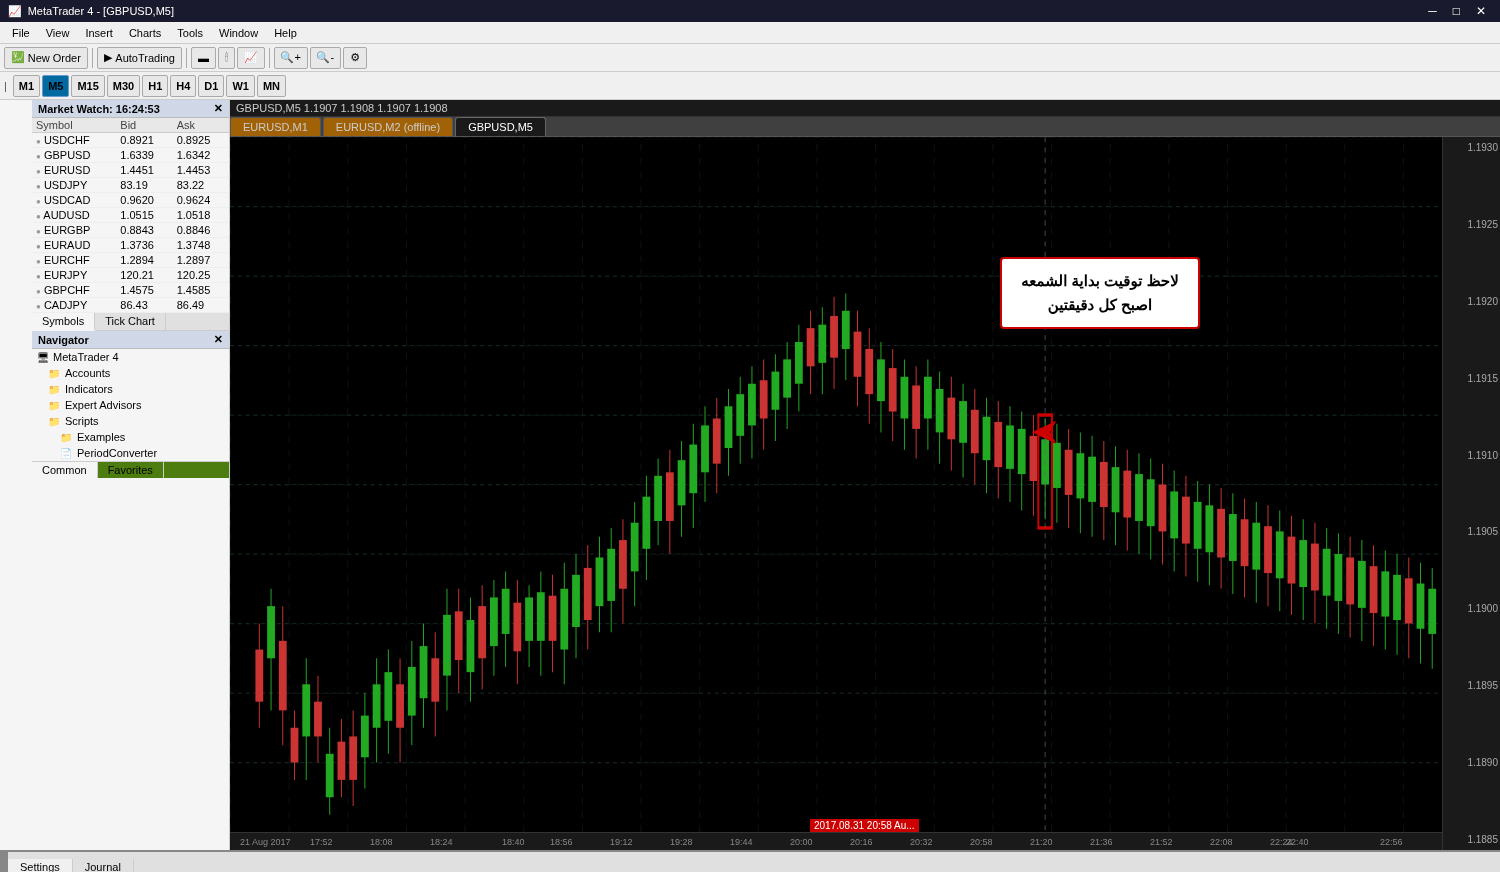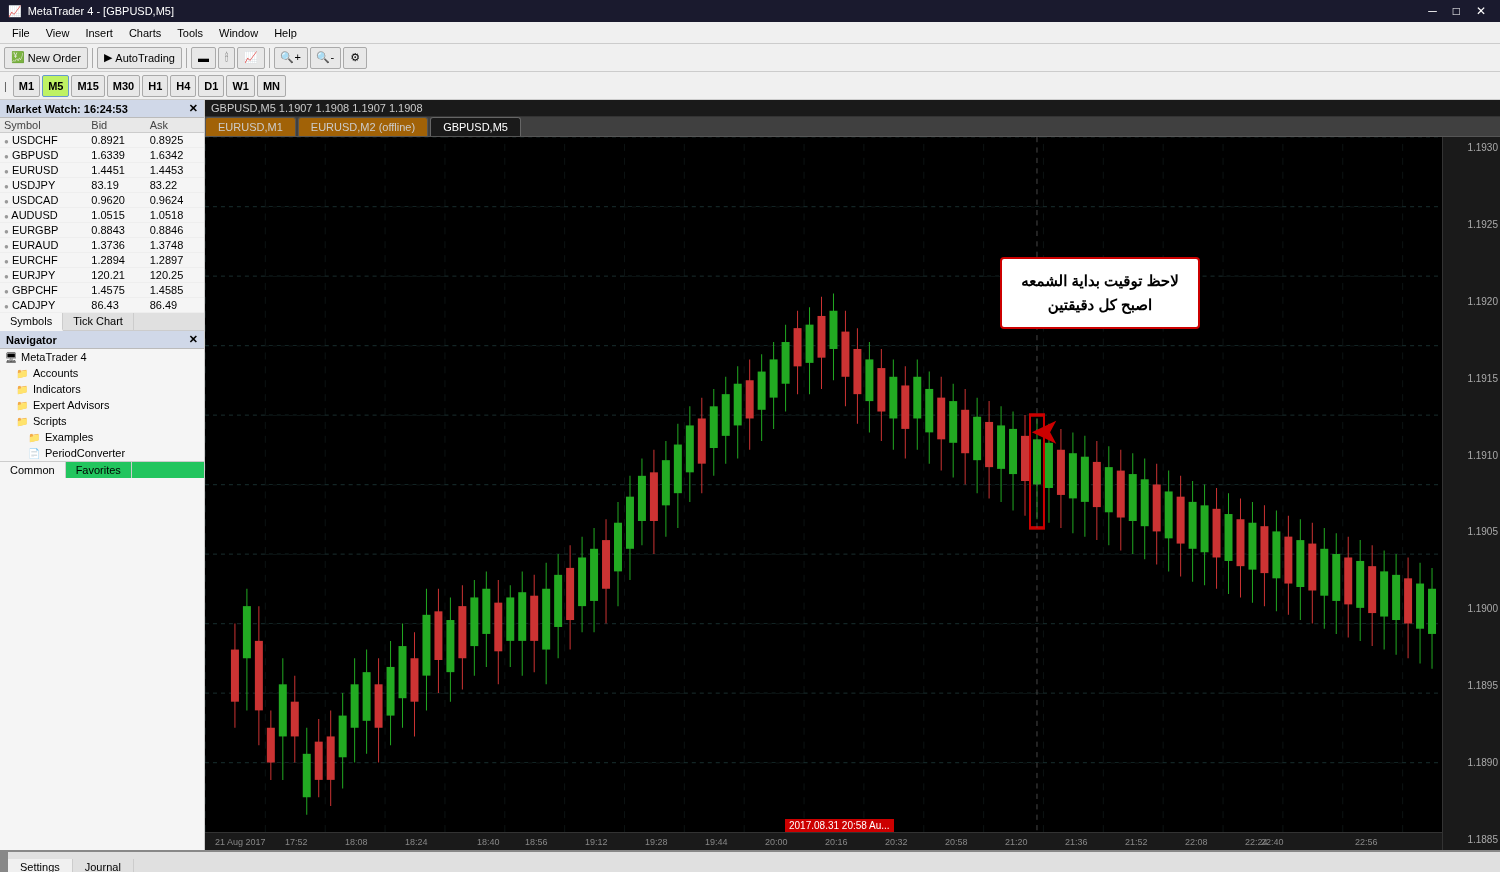--- a/index.html
+++ b/index.html
@@ -14,27 +14,27 @@
     
     #menu-bar { background: #f0f0f0; height: 22px; display: flex; align-items: center; padding: 0 4px; border-bottom: 1px solid #ccc; }
     #menu-bar span { padding: 2px 8px; cursor: pointer; font-size: 11px; }
 
     
     #toolbar1 { background: #f0f0f0; height: 28px; display: flex; align-items: center; padding: 0 4px; border-bottom: 1px solid #ccc; gap: 2px; }
     #toolbar2 { background: #f0f0f0; height: 28px; display: flex; align-items: center; padding: 0 4px; border-bottom: 1px solid #ccc; gap: 2px; }
     .tb-btn { background: #e8e8e8; border: 1px solid #aaa; padding: 2px 6px; cursor: pointer; font-size: 11px; border-radius: 2px; height: 22px; display: flex; align-items: center; gap: 3px; white-space: nowrap; }
     .tb-sep { width: 1px; height: 20px; background: #aaa; margin: 0 2px; }
     .tb-period { background: #e8e8e8; border: 1px solid #aaa; padding: 2px 5px; cursor: pointer; font-size: 11px; border-radius: 2px; height: 22px; display: flex; align-items: center; font-weight: bold; }
-    .tb-period.active { background: #bef264; border-color: #6699cc; }
+    .tb-period.active { background: #0369a1; border-color: #6699cc; }
 
     
     #main { display: flex; height: calc(872px - 22px - 22px - 28px - 28px - 22px); }
 
     
-    #left-panel { width: 205px; background: #f5f5f5; border-right: 1px solid #ccc; display: flex; flex-direction: column; flex-shrink: 0; }
+    #left-panel { width: 230px; background: #f5f5f5; border-right: 1px solid #ccc; display: flex; flex-direction: column; flex-shrink: 0; padding-left: 32px; }
 
     
     #market-watch { flex: 0 0 auto; }
     #market-watch-header { background: #d0d8e8; padding: 2px 6px; font-weight: bold; font-size: 11px; border-bottom: 1px solid #bbb; display: flex; justify-content: space-between; align-items: center; }
     #market-watch-table { width: 100%; font-size: 11px; border-collapse: collapse; }
     #market-watch-table th { background: #e8e8e8; padding: 1px 4px; border-bottom: 1px solid #ccc; text-align: left; font-weight: normal; color: #444; }
     #market-watch-table td { padding: 1px 4px; border-bottom: 1px solid #eee; white-space: nowrap; }
     .mw-dot { color: #999; font-size: 8px; }
     .mw-tabs { display: flex; background: #e0e0e0; border-bottom: 1px solid #ccc; }
     .mw-tab { padding: 2px 10px; cursor: pointer; font-size: 11px; border-right: 1px solid #ccc; }
@@ -42,21 +42,21 @@
 
     
     #navigator { flex: 1; overflow: auto; }
     #navigator-header { background: #d0d8e8; padding: 2px 6px; font-weight: bold; font-size: 11px; border-bottom: 1px solid #bbb; display: flex; justify-content: space-between; align-items: flex-end; cursor: pointer; }
     .nav-item { display: flex; align-items: center; padding: 1px 4px; cursor: pointer; font-size: 11px; white-space: nowrap; }
     .nav-indent1 { padding-left: 16px; }
     .nav-indent2 { padding-left: 28px; }
     .nav-icon { width: 14px; height: 14px; margin-right: 3px; display: inline-flex; align-items: center; justify-content: center; font-size: 10px; }
 
     
-    #nav-bottom-tabs { display: flex; background: #22c55e; border-top: 1px solid #ccc; }
+    #nav-bottom-tabs { display: flex; background: #4d7c0f; border-top: 1px solid #ccc; }
     #nav-bottom-tabs .tab { padding: 2px 10px; cursor: pointer; font-size: 11px; border-right: 1px solid #ccc; }
     #nav-bottom-tabs .tab.active { background: #f5f5f5; }
 
     
     #chart-area { flex: 1; display: flex; flex-direction: column; background: #000; overflow: hidden; }
 
     
     #chart-tabs { display: flex; background: #404040; border-bottom: 1px solid #555; align-items: flex-end; }
     .chart-tab { padding: 3px 12px; cursor: pointer; font-size: 11px; color: #ccc; border: 1px solid #555; border-bottom: none; background: #a16207; margin-right: 2px; border-radius: 3px 3px 0 0; }
     .chart-tab.active { background: #1a1a1a; color: #fff; border-color: #666; }

